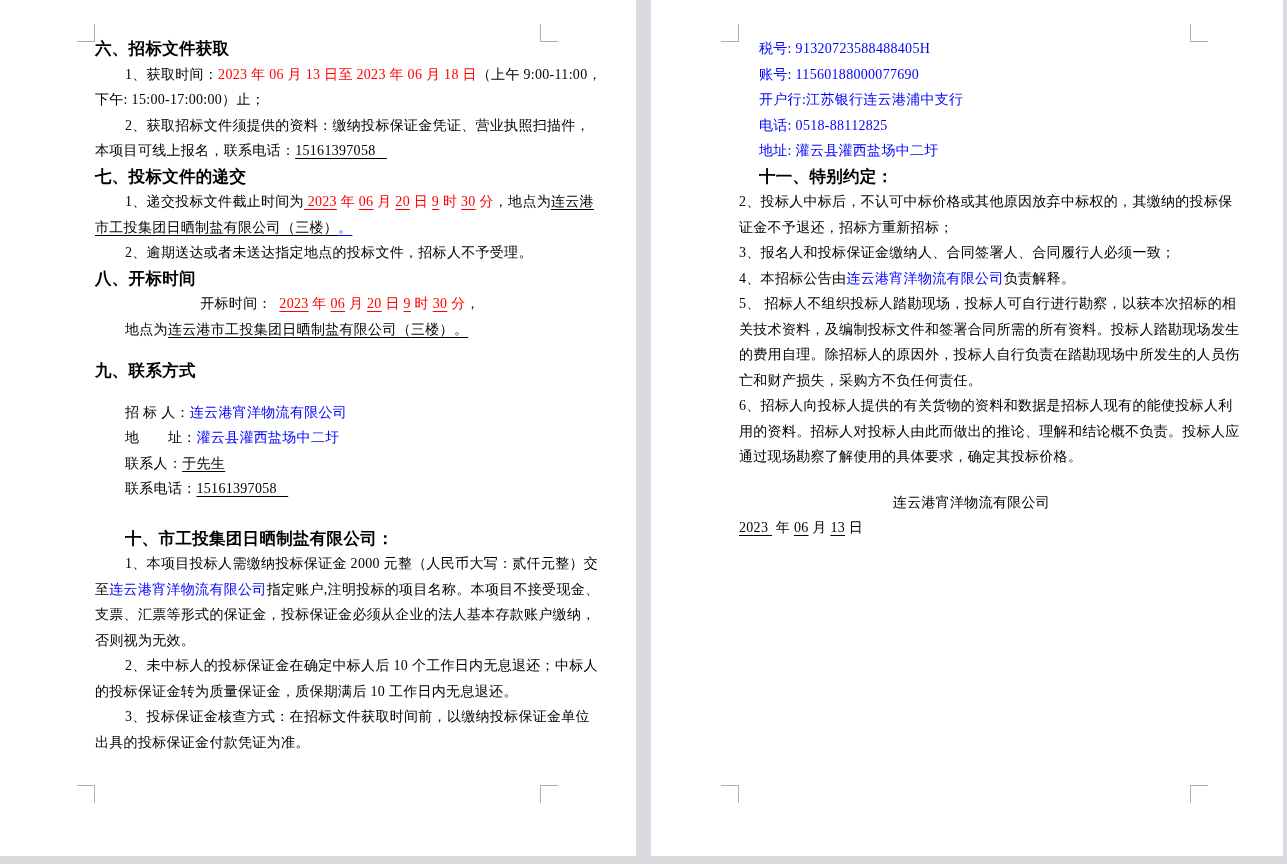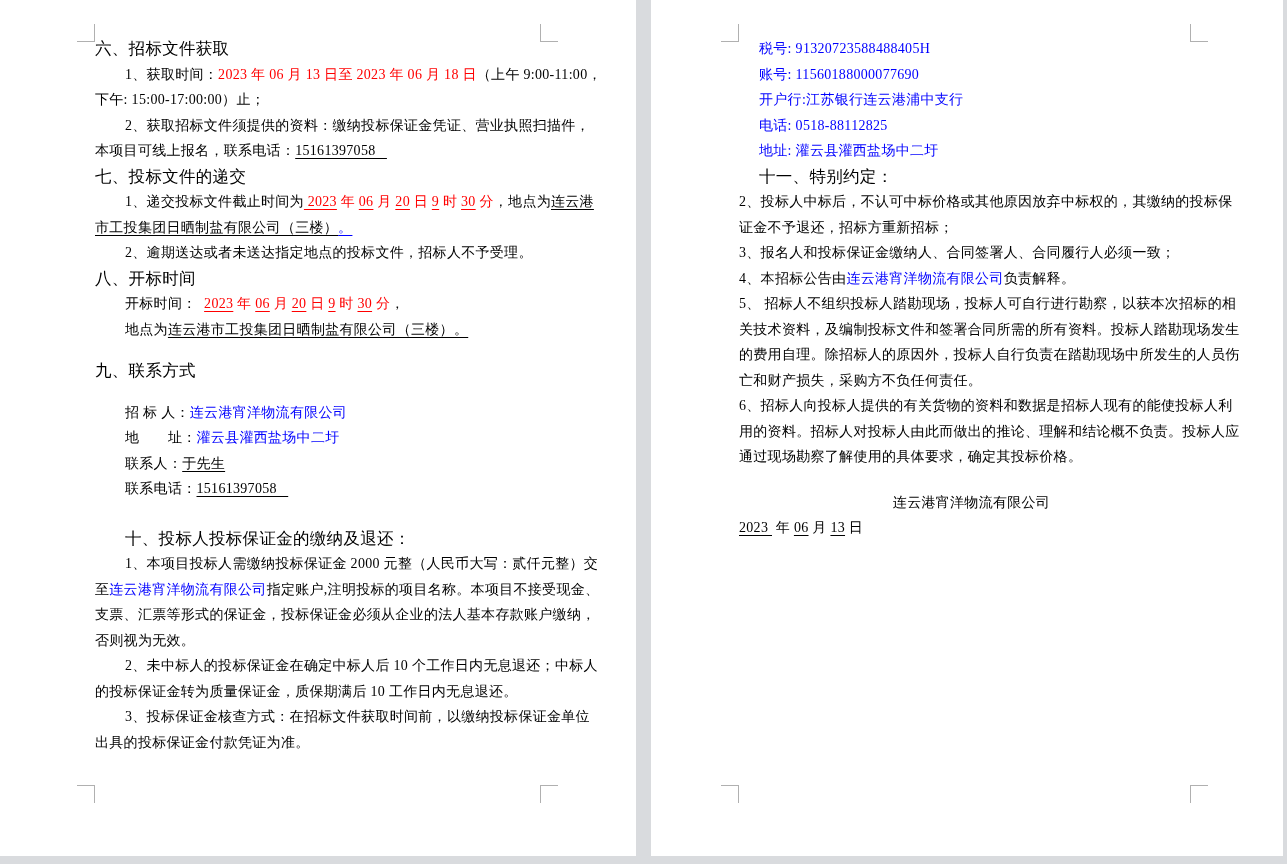--- a/index.html
+++ b/index.html
@@ -15,21 +15,21 @@
   .page-left  { left:0;   width:636px; }
   .page-right { left:651px; width:632px;padding-left:48px; }
   .text-area { position:absolute; top:36px; }
   .page-left  .text-area { left:95px; width:460px; }
   .page-right .text-area { left:88px; width:465px; }
   .line {
     min-height:25.5px; line-height:25.5px; font-size:14px; color:#000000;
     white-space:pre; letter-spacing:0.3px;
   }
   .line.heading { font-size:16.5px; }
-  .bold { font-weight:normal; }
+  .bold { font-weight:bold; }
   .red  { color:#ff0000; }
   .blue { color:#0000ff; }
   .und  { text-decoration:underline; text-underline-offset:3px; }
   .cropmark { position:absolute; width:18px; height:18px; }
   .cm-tl { border-right:1px solid #b0b0b0; border-bottom:1px solid #b0b0b0; }
   .cm-tr { border-left:1px solid #b0b0b0;  border-bottom:1px solid #b0b0b0; }
   .cm-bl { border-right:1px solid #b0b0b0; border-top:1px solid #b0b0b0; }
   .cm-br { border-left:1px solid #b0b0b0;  border-top:1px solid #b0b0b0; }
   .strip-bottom { position:absolute; left:0; top:856px; width:1287px; height:8px; background:#d9dbde; }
   .strip-right  { position:absolute; left:1283px; top:0; width:4px; height:864px; background:#d9dbde; }
@@ -48,31 +48,31 @@
         <div class="line heading"><span class="bold">六、招标文件获取</span></div>
         <div class="line" style="padding-left: 30px;"><span>1、获取时间：</span><span class="red">2023 年 06 月 13 日至 2023 年 06 月 18 日</span><span>（上午 9:00-11:00，</span></div>
         <div class="line"><span>下午: 15:00-17:00:00）止；</span></div>
         <div class="line" style="padding-left: 30px;"><span>2、获取招标文件须提供的资料：缴纳投标保证金凭证、营业执照扫描件，</span></div>
         <div class="line"><span>本项目可线上报名，联系电话：</span><span class="und">15161397058   </span></div>
         <div class="line heading"><span class="bold">七、投标文件的递交</span></div>
         <div class="line" style="padding-left: 30px;"><span>1、递交投标文件截止时间为</span><span class="red und"> 2023</span><span class="red"> 年 </span><span class="red und">06</span><span class="red"> 月 </span><span class="red und">20</span><span class="red"> 日 </span><span class="red und">9</span><span class="red"> 时 </span><span class="red und">30</span><span class="red"> 分</span><span>，地点为</span><span class="und">连云港</span></div>
         <div class="line"><span class="und">市工投集团日晒制盐有限公司（三楼）</span><span class="blue und">。</span></div>
         <div class="line" style="padding-left: 30px;"><span>2、逾期送达或者未送达指定地点的投标文件，招标人不予受理。</span></div>
         <div class="line heading"><span class="bold">八、开标时间</span></div>
-        <div class="line" style="padding-left: 30px;"><span>开标时间：  </span><span class="red und">2023</span><span class="red"> 年 </span><span class="red und">06</span><span class="red"> 月 </span><span class="red und">20</span><span class="red"> 日 </span><span class="red und">9</span><span class="red"> 时 </span><span class="red und">30</span><span class="red"> 分</span><span>，</span></div>
+        <div class="line" style="padding-left: 30px; text-align: center;"><span>开标时间：  </span><span class="red und">2023</span><span class="red"> 年 </span><span class="red und">06</span><span class="red"> 月 </span><span class="red und">20</span><span class="red"> 日 </span><span class="red und">9</span><span class="red"> 时 </span><span class="red und">30</span><span class="red"> 分</span><span>，</span></div>
         <div class="line" style="padding-left: 30px;"><span>地点为</span><span class="und">连云港市工投集团日晒制盐有限公司（三楼）。</span></div>
         <div class="line" style="min-height: 16px; line-height: 16px;"></div>
         <div class="line heading"><span class="bold">九、联系方式</span></div>
         <div class="line" style="min-height: 16px; line-height: 16px;"></div>
         <div class="line" style="padding-left: 30px;"><span>招 标 人：</span><span class="blue">连云港宵洋物流有限公司</span></div>
         <div class="line" style="padding-left: 30px;"><span>地　　址：</span><span class="blue">灌云县灌西盐场中二圩</span></div>
         <div class="line" style="padding-left: 30px;"><span>联系人：</span><span class="und">于先生</span></div>
         <div class="line" style="padding-left: 30px;"><span>联系电话：</span><span class="und">15161397058   </span></div>
         <div class="line" style="min-height: 24px; line-height: 24px;"></div>
-        <div class="line heading" style="padding-left: 30px;"><span class="bold">十、投标人投标保证金的缴纳及退还：</span></div>
+        <div class="line heading" style="padding-left: 30px;"><span class="bold">十、市工投集团日晒制盐有限公司：</span></div>
         <div class="line" style="padding-left: 30px;"><span>1、本项目投标人需缴纳投标保证金 2000 元整（人民币大写：贰仟元整）交</span></div>
         <div class="line"><span>至</span><span class="blue">连云港宵洋物流有限公司</span><span>指定账户,注明投标的项目名称。本项目不接受现金、</span></div>
         <div class="line"><span>支票、汇票等形式的保证金，投标保证金必须从企业的法人基本存款账户缴纳，</span></div>
         <div class="line"><span>否则视为无效。</span></div>
         <div class="line" style="padding-left: 30px;"><span>2、未中标人的投标保证金在确定中标人后 10 个工作日内无息退还；中标人</span></div>
         <div class="line"><span>的投标保证金转为质量保证金，质保期满后 10 工作日内无息退还。</span></div>
         <div class="line" style="padding-left: 30px;"><span>3、投标保证金核查方式：在招标文件获取时间前，以缴纳投标保证金单位</span></div>
         <div class="line"><span>出具的投标保证金付款凭证为准。</span></div>
       </div>
     </div>

